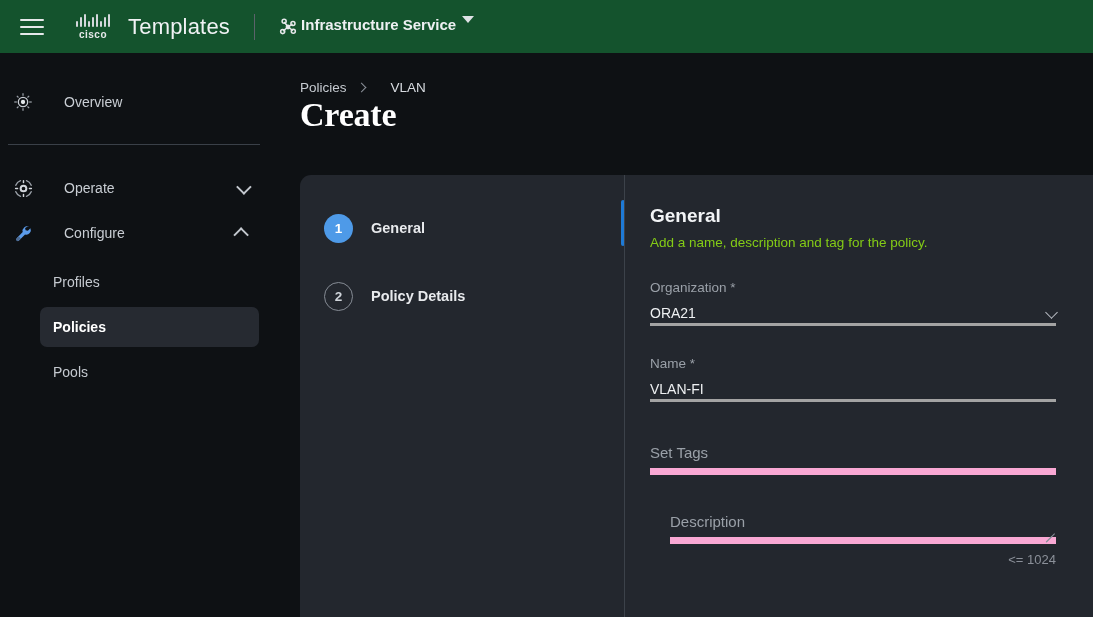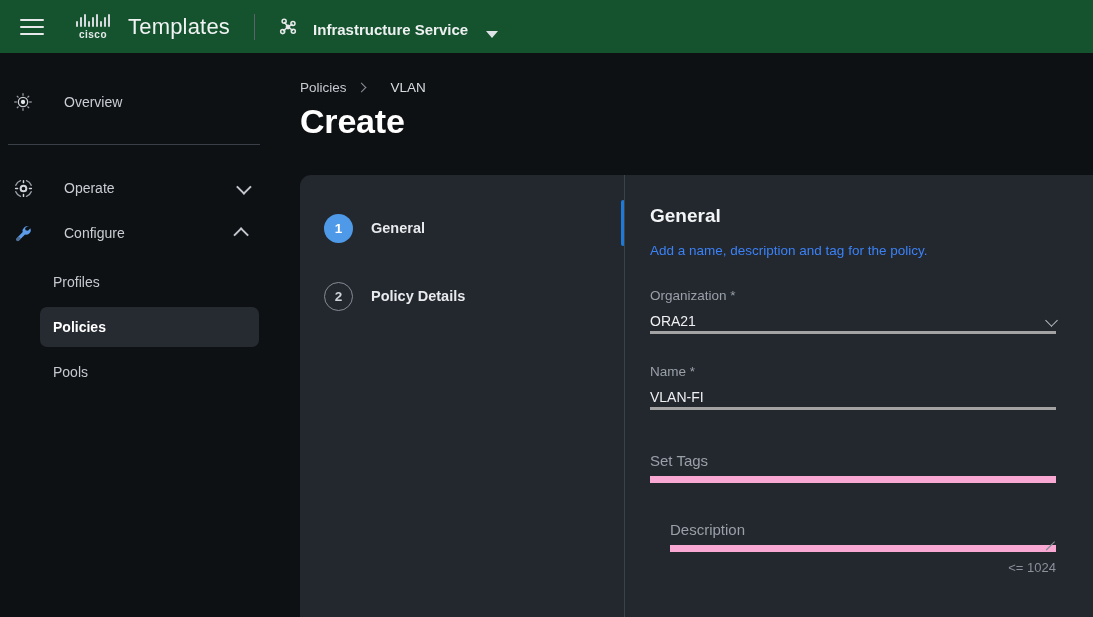--- a/index.html
+++ b/index.html
@@ -62,21 +62,21 @@
   }
   .brand {
     margin-left: 12px; font-size: 22px; color: #f0f2f4;
     font-weight: 400; letter-spacing: 0.2px;
   }
   .vdiv {
     width: 1px; height: 26px; background: #5c626b;
     margin: 0 22px 0 24px;
   }
   .svc {
-    display: flex; align-items: flex-end; gap: 14px; cursor: pointer;
+    display: flex; align-items: flex-start; gap: 2px; cursor: pointer;
   }
   .svc-label {
     font-size: 15px; color: #eef0f2; font-weight: 600;
   }
   .chev-down-hdr {
     width: 0; height: 0;
     border-left: 6px solid transparent;
     border-right: 6px solid transparent;
     border-top: 7px solid #dfe2e6;
     margin-left: 4px;
@@ -146,23 +146,24 @@
   .bc-link { color: #c6cbd1; cursor: pointer; }
   .bc-sep {
     width: 7px; height: 7px;
     border-right: 1.6px solid #8b9099;
     border-top: 1.6px solid #8b9099;
     transform: rotate(45deg);
     margin: 0 2px;
   }
   .bc-current { color: #d7dbe0; margin-left: 15px; }
   .page-title {
-    margin-top: 7px;
+    margin-top: 1px;
     font-size: 34px; font-weight: 700; color: #ffffff;
     letter-spacing: -0.2px;
+    font-family: Liberation Serif, serif;
   }
 
   
   .wizard {
     position: absolute; top: 122px; left: 0;
     width: 793px; height: 442px;
     background: #23272e;
     border-top-left-radius: 11px;
     display: flex;
   }
@@ -199,21 +200,21 @@
   }
 
   .form {
     flex: 1; padding: 30px 37px 0 25px;
     position: relative; overflow: hidden;
   }
   .form-title {
     font-size: 19px; font-weight: 700; color: #f2f4f6;
   }
   .form-sub {
-    margin-top: 16px; font-size: 13.5px; color: #3b82f6;
+    margin-top: 8px; font-size: 13.5px; color: #84cc16;
   }
   .field { position: relative; margin-top: 30px; }
   .field-label {
     font-size: 13.5px; color: #9aa0a8;
   }
   .field-line {
     display: flex; align-items: flex-end; justify-content: space-between;
     border-bottom: 3px solid #a3a3a3;
     padding-bottom: 2px; margin-top: 7px;
     min-height: 24px;

